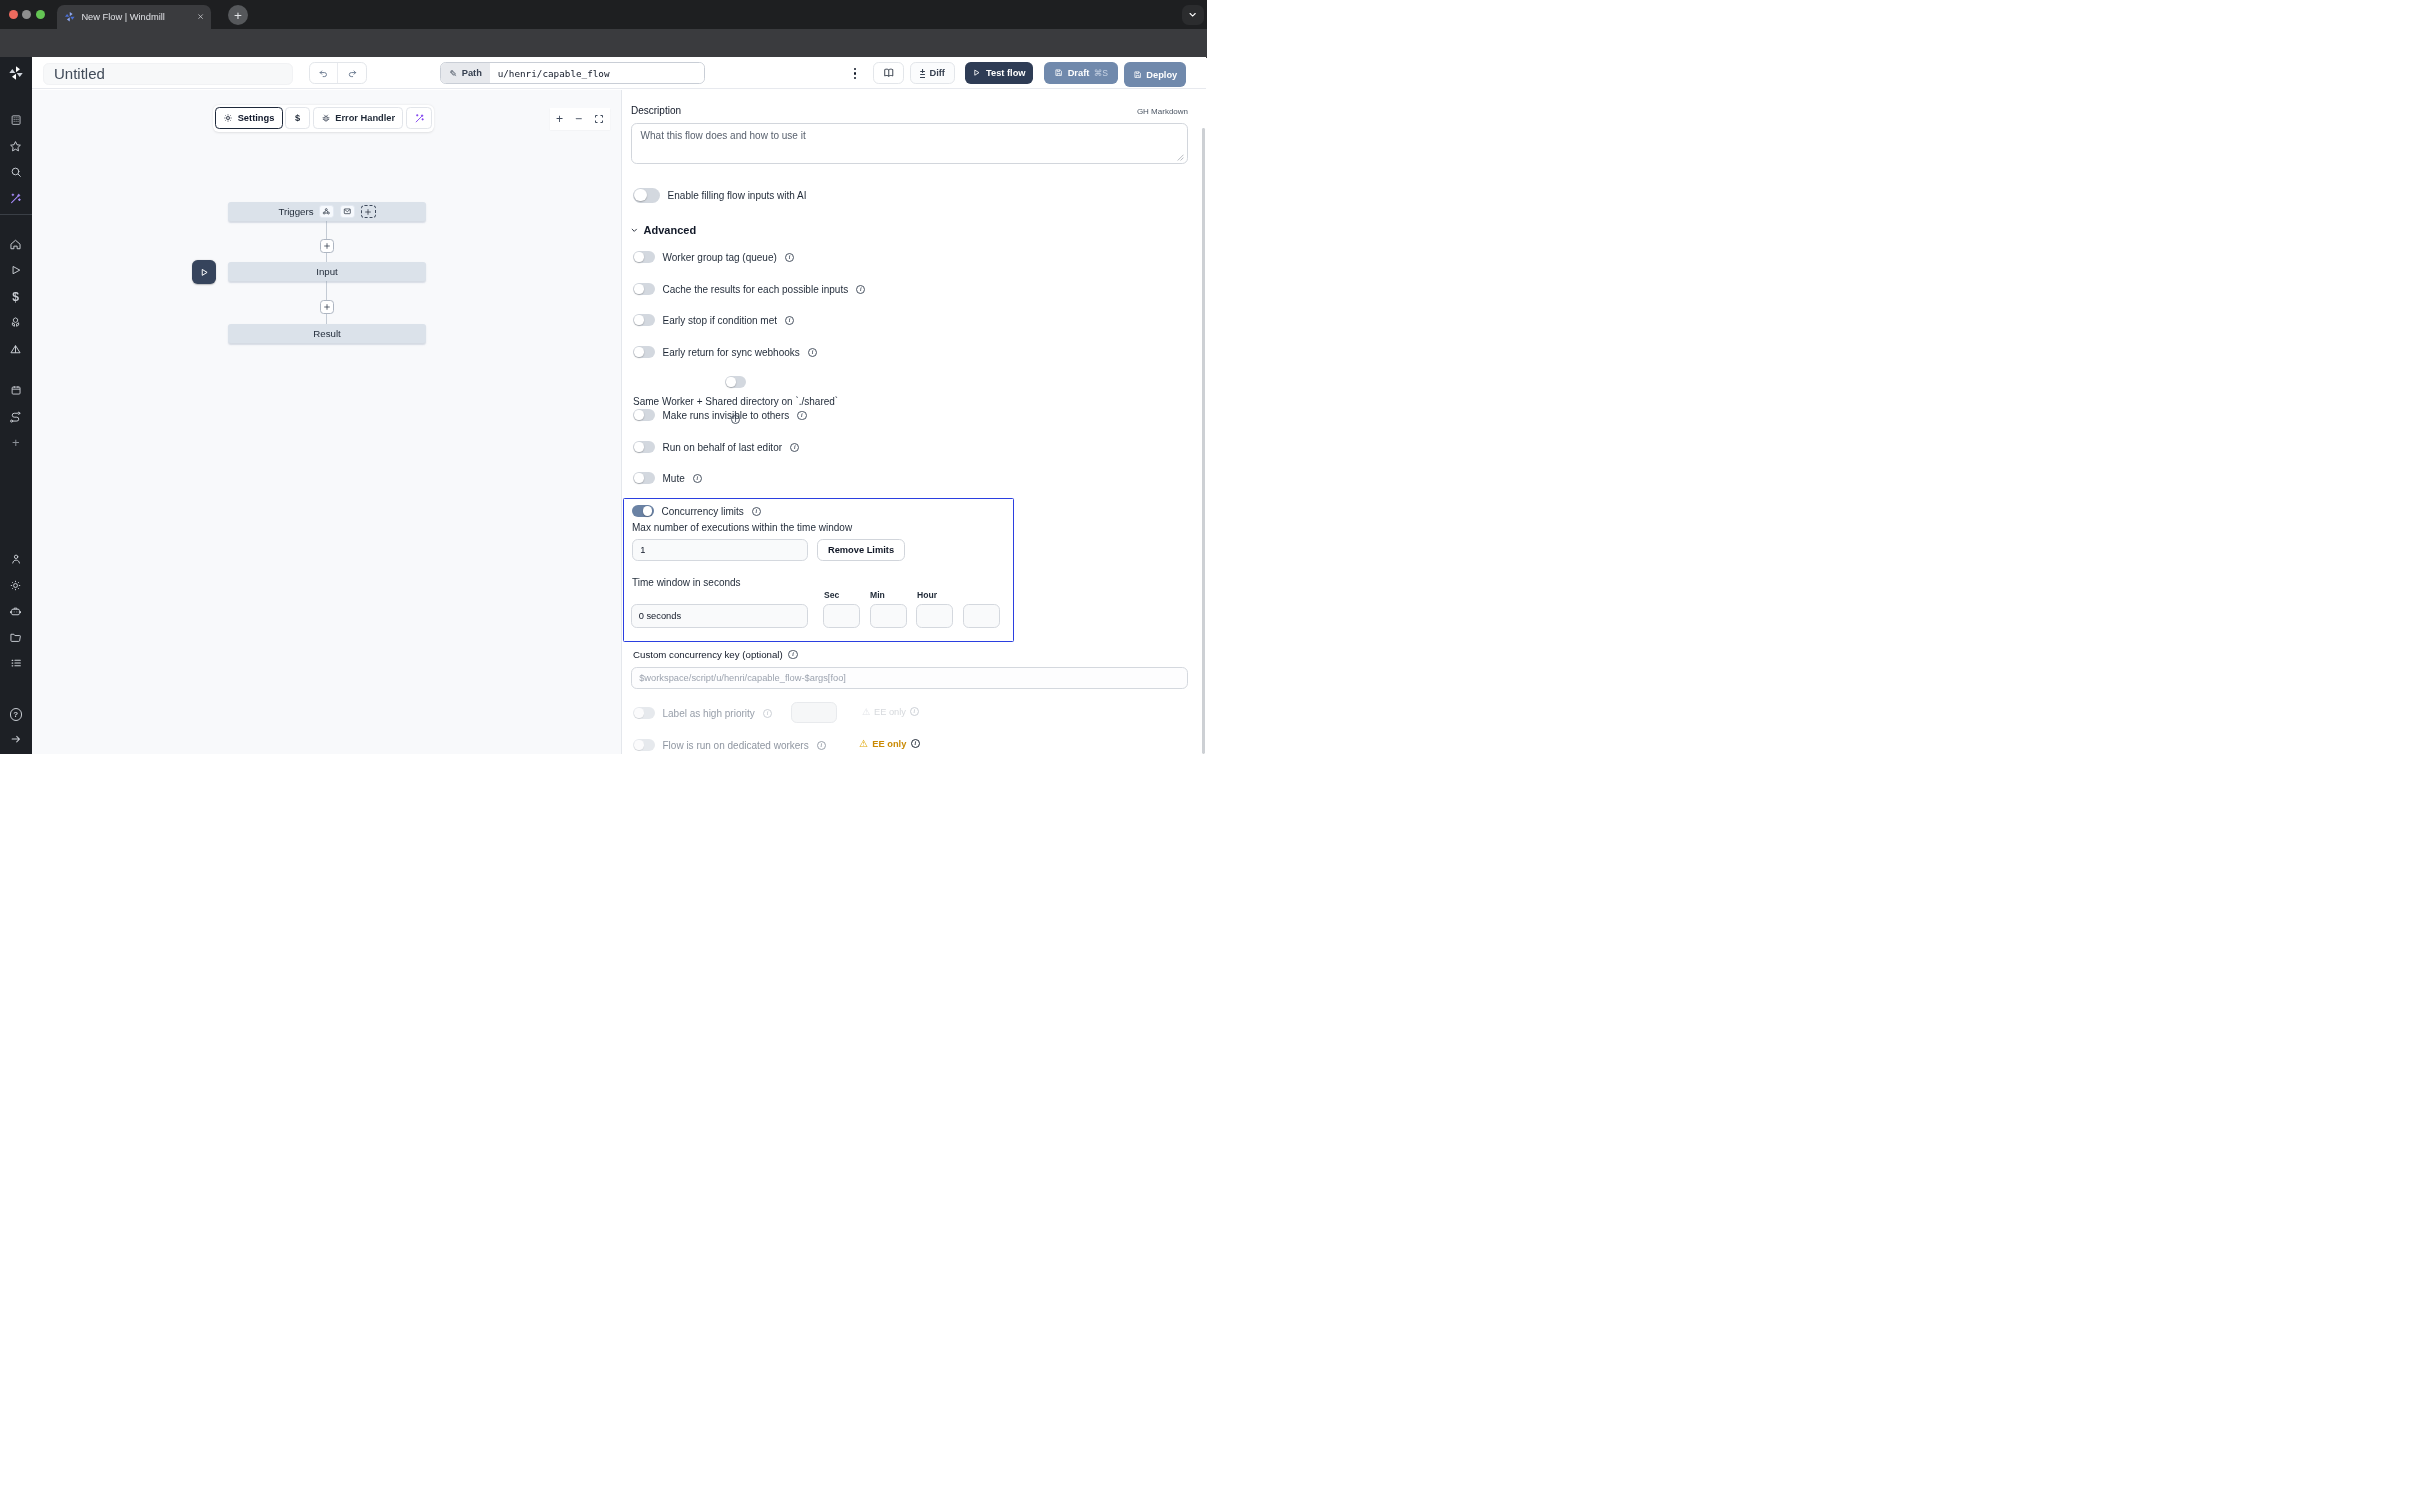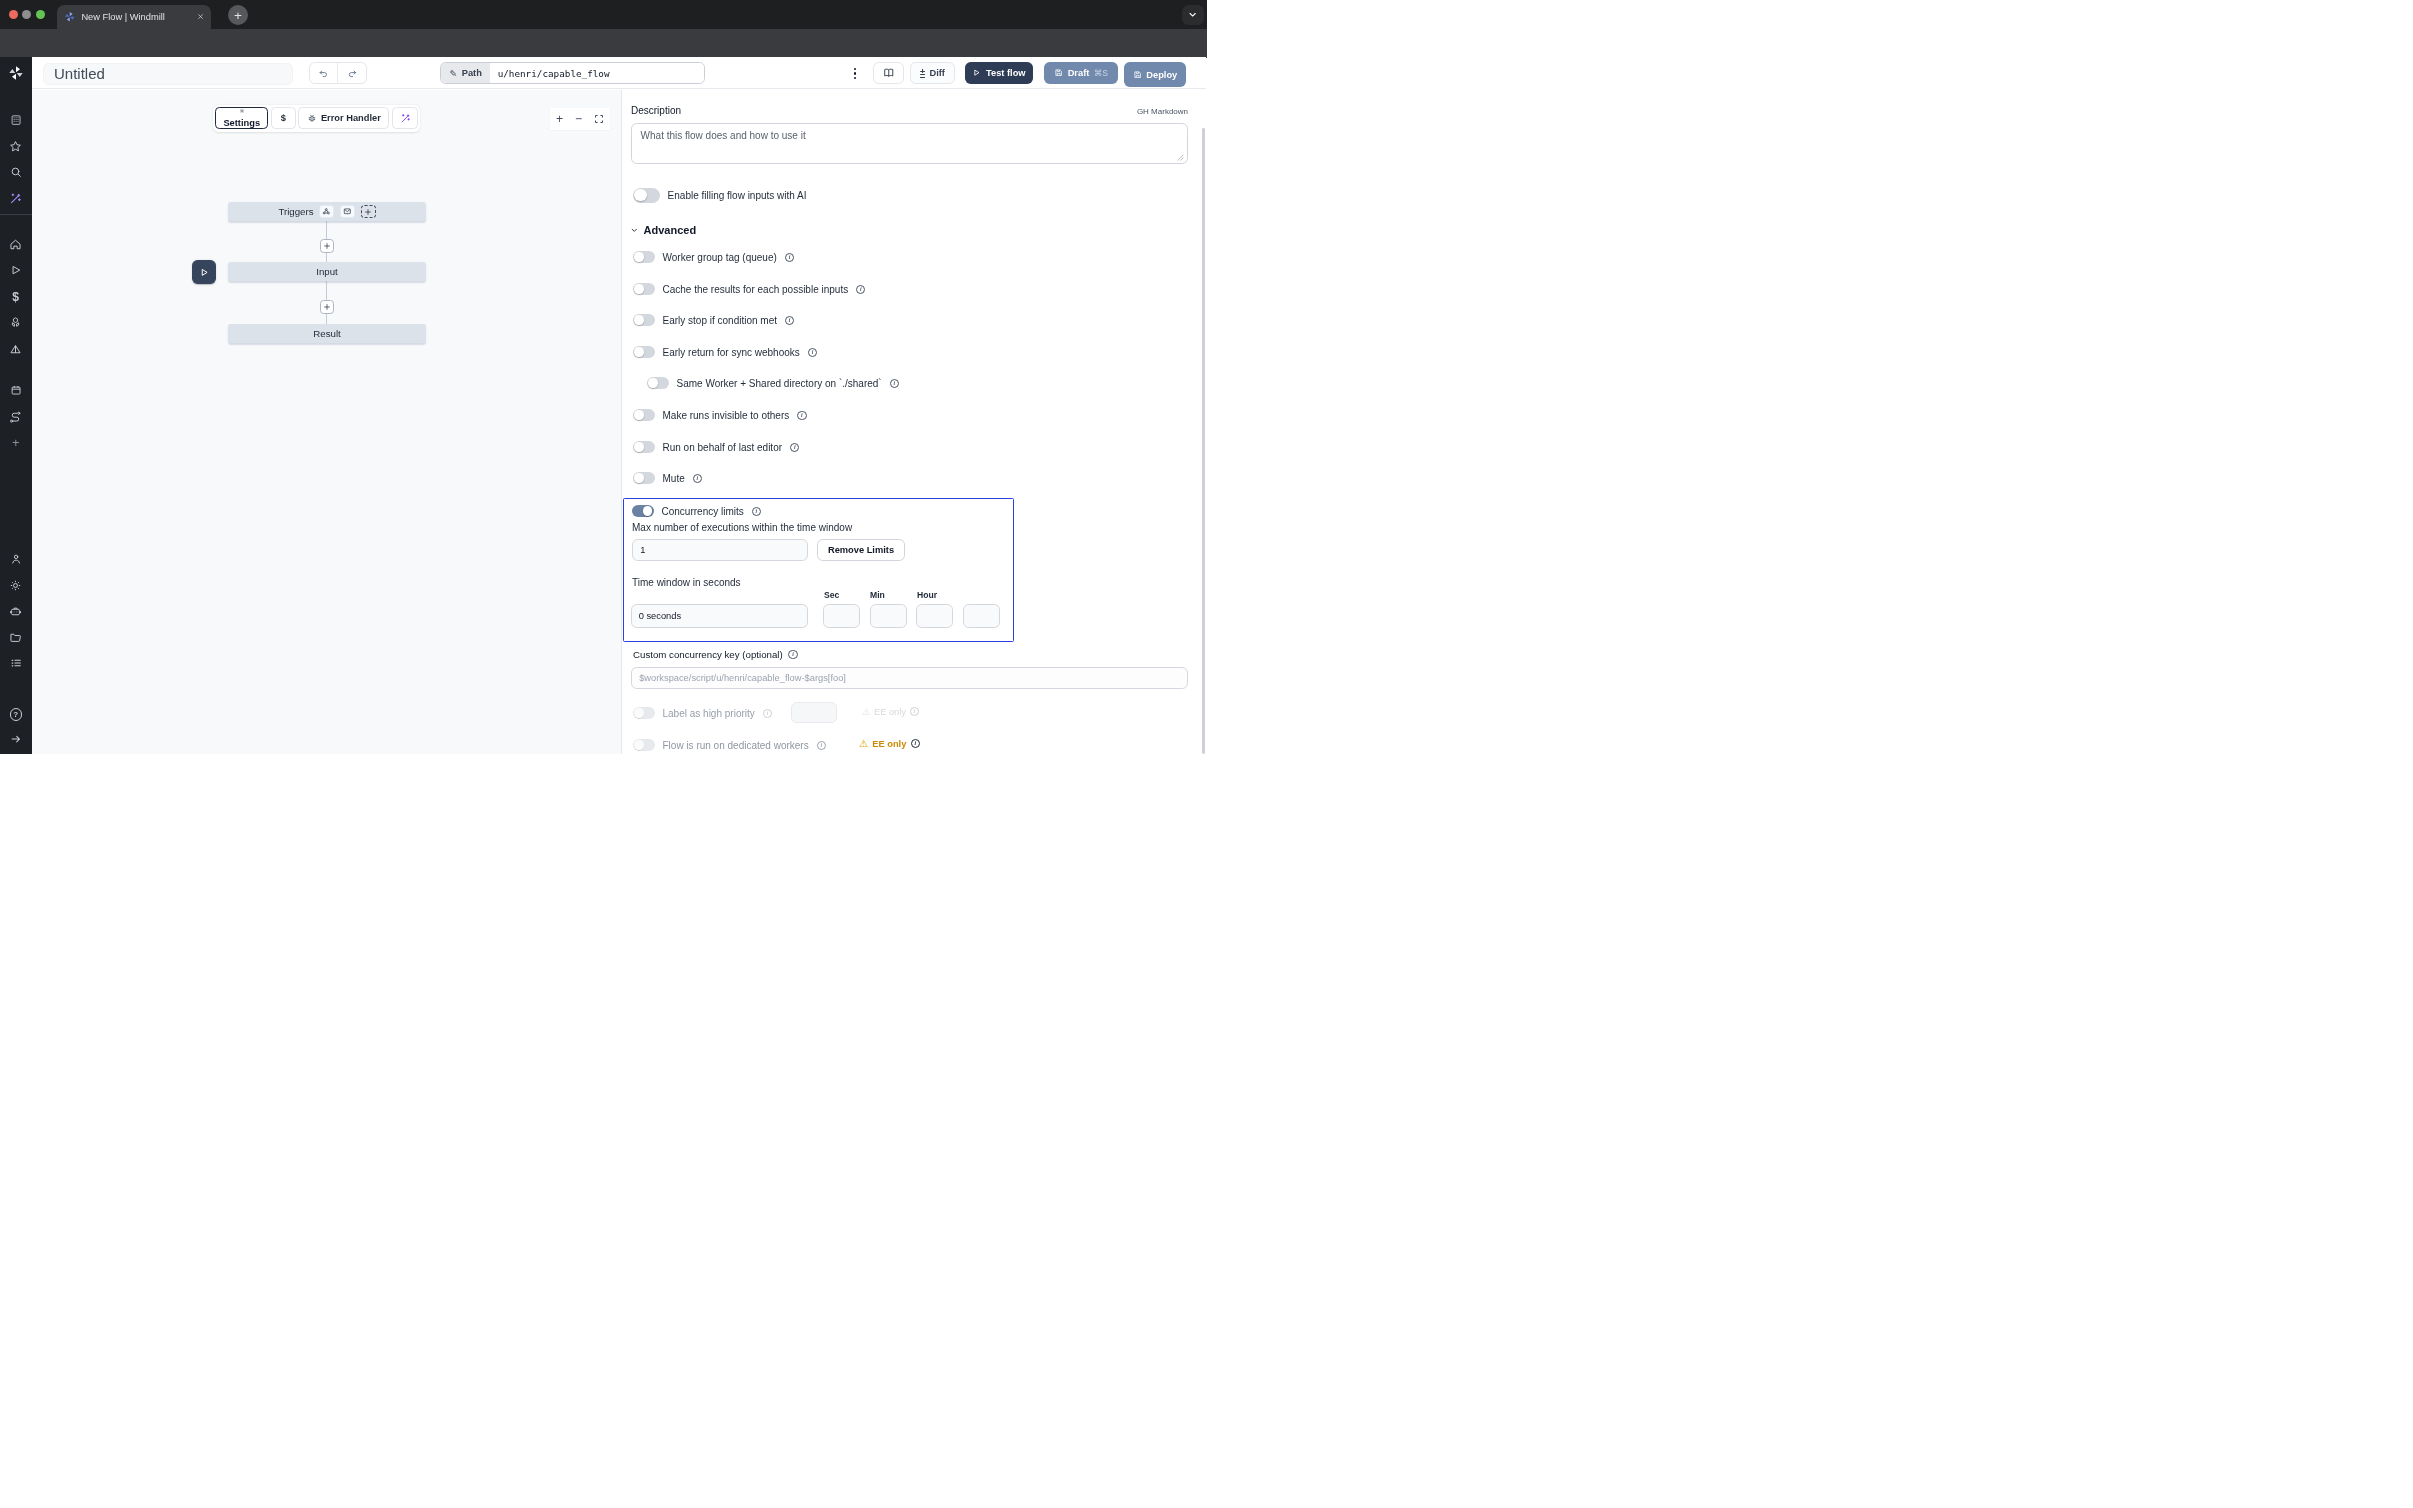--- a/index.html
+++ b/index.html
@@ -38,21 +38,21 @@
   .pathseg { background:#e7e9ed; display:flex; align-items:center; gap:4.3px; padding:0 8.6px; font-size:9.3px; font-weight:700; color:#374151; }
   .pathval { flex:1; border:none; outline:none; font-family:"DejaVu Sans Mono", monospace; font-size:9.3px; color:#111827; padding:0 7.2px; background:#fff; }
   .btn { border:0.7px solid #e3e6ea; border-radius:5.7px; background:#fff; display:flex; align-items:center; justify-content:center; gap:4.3px; font-weight:700; font-size:9.3px; color:#374151; }
   .btn.dark { background:#2e3c55; border:none; color:#fff; }
   .btn.slate { background:#7089ac; border:none; color:#fff; }
 
   
   .canvas { left:32px; top:90px; width:590px; height:664px; background:#f8f9fb; border-right:0.7px solid #e4e7ec; }
   .ctool { left:213px; top:105px; height:26.6px; background:#fff; border-radius:5.7px; box-shadow:0 0.7px 2.2px rgba(0,0,0,.1); display:flex; align-items:center; padding:2.2px; gap:2.9px; }
   .cbtn { height:22px; border:0.7px solid #e2e5ea; border-radius:4.3px; background:#fff; display:flex; align-items:center; justify-content:center; gap:4.3px; font-size:9.3px; font-weight:700; color:#1f2937; padding:0 7.2px; }
-  .cbtn.active { border:1.4px solid #1e293b; color:#0f172a;flex-direction:column; }
+  .cbtn.active { border:1.4px solid #1e293b; color:#0f172a; }
   .zoomctl { left:550px; top:108px; width:60px; height:21.5px; background:#fff; box-shadow:0 0.7px 1.4px rgba(0,0,0,.07); display:flex; align-items:center; justify-content:space-around; color:#3f4a5c; font-size:12.2px; }
   .node { left:228px; width:198px; background:#dbe2ea; border-radius:2.9px; box-shadow:0 1.4px 1.4px rgba(148,163,184,.35); display:flex; align-items:center; justify-content:center; gap:5.7px; font-size:9.7px; color:#1f2937; }
   .vline { left:326px; width:0.7px; background:#c4cbd4; }
   .plusnode { left:320px; width:13.6px; height:13.6px; background:#fff; border:0.7px solid #aeb6c2; border-radius:3.6px; display:flex; align-items:center; justify-content:center; }
   .trigbtn { width:15px; height:13.6px; background:#f6f9fd; border:0.7px solid #e3e9f2; border-radius:2.9px; display:flex; align-items:center; justify-content:center; }
 
   
   .panel-label { font-size:10px; color:#1f2937; }
   .tgl { width:21.5px; height:12.2px; border-radius:718px; background:#d3d8df; position:relative; flex:none; }
   .tgl::after { content:""; position:absolute; top:1.4px; left:1.4px; width:9.3px; height:9.3px; border-radius:50%; background:#fff; box-shadow:0 0.7px 1.4px rgba(0,0,0,.3); }
@@ -454,21 +454,21 @@
   <div class="abs trow" style="left:633px;top:313px;">
     <span class="tgl"></span>
     <span class="panel-label">Early stop if condition met</span>
     <span class="nfo">i</span>
   </div>
   <div class="abs trow" style="left:633px;top:345px;">
     <span class="tgl"></span>
     <span class="panel-label">Early return for sync webhooks</span>
     <span class="nfo">i</span>
   </div>
-  <div class="abs trow" style="left:647px;top:376px;">
+  <div class="abs trow" style="left:633px;top:376px;flex-direction:column;">
     <span class="tgl"></span>
     <span class="panel-label">Same Worker + Shared directory on `./shared`</span>
     <span class="nfo">i</span>
   </div>
   <div class="abs trow" style="left:633px;top:408px;">
     <span class="tgl"></span>
     <span class="panel-label">Make runs invisible to others</span>
     <span class="nfo">i</span>
   </div>
   <div class="abs trow" style="left:633px;top:440px;">

